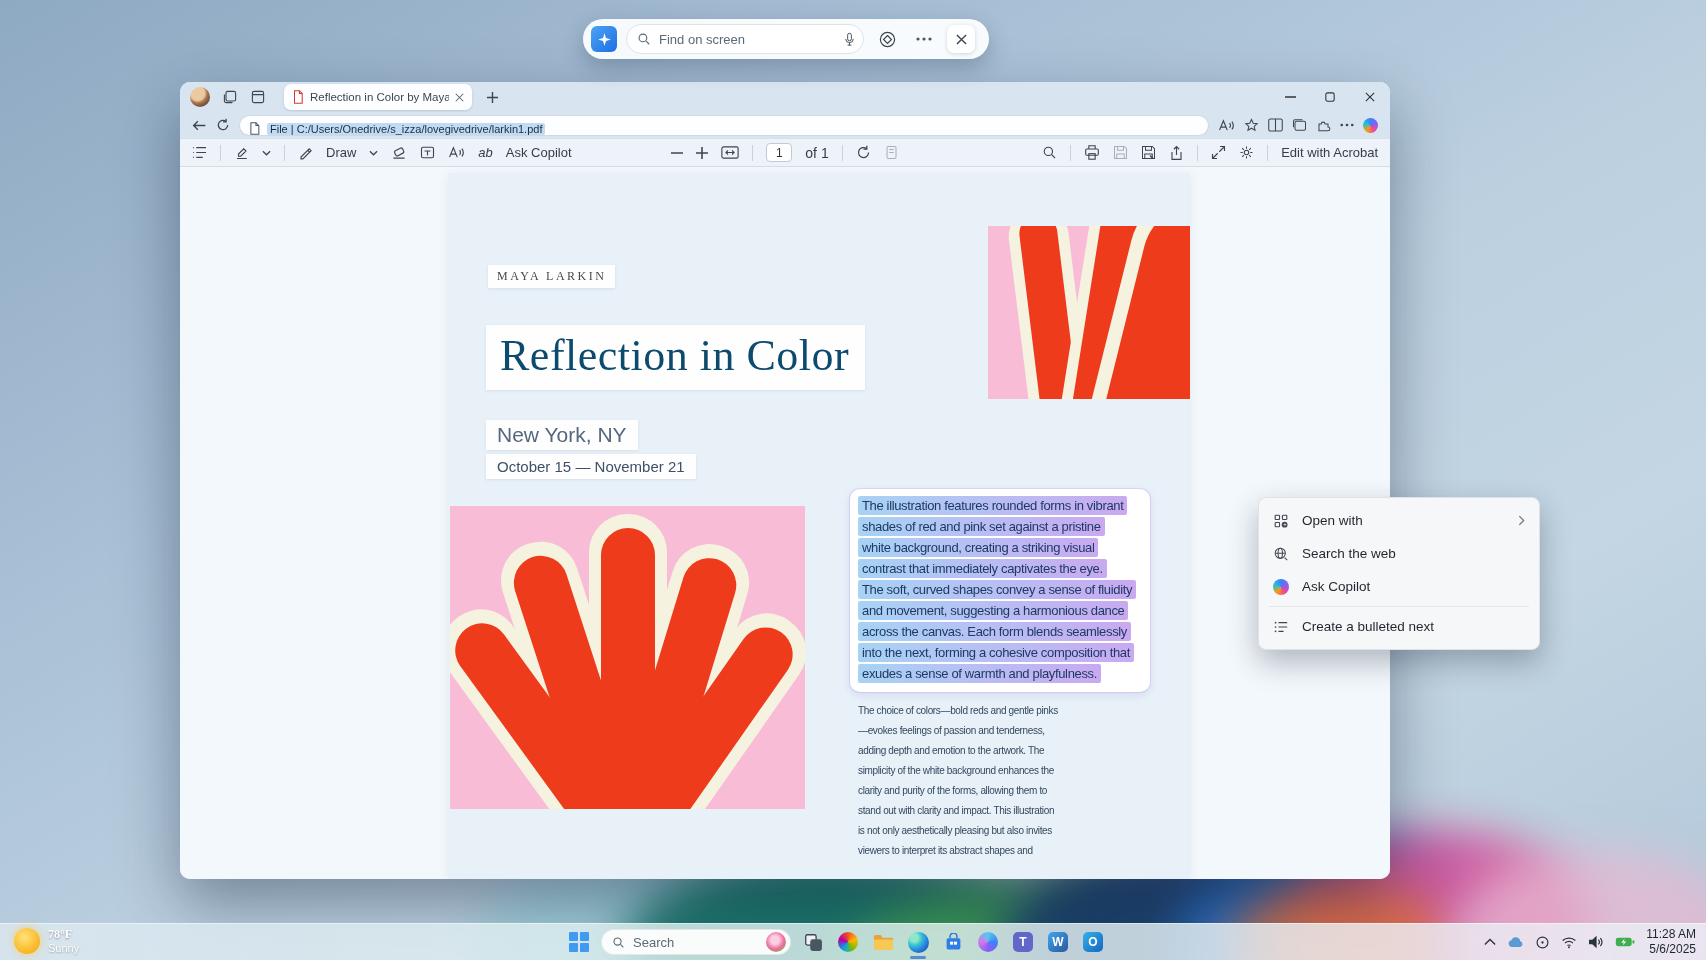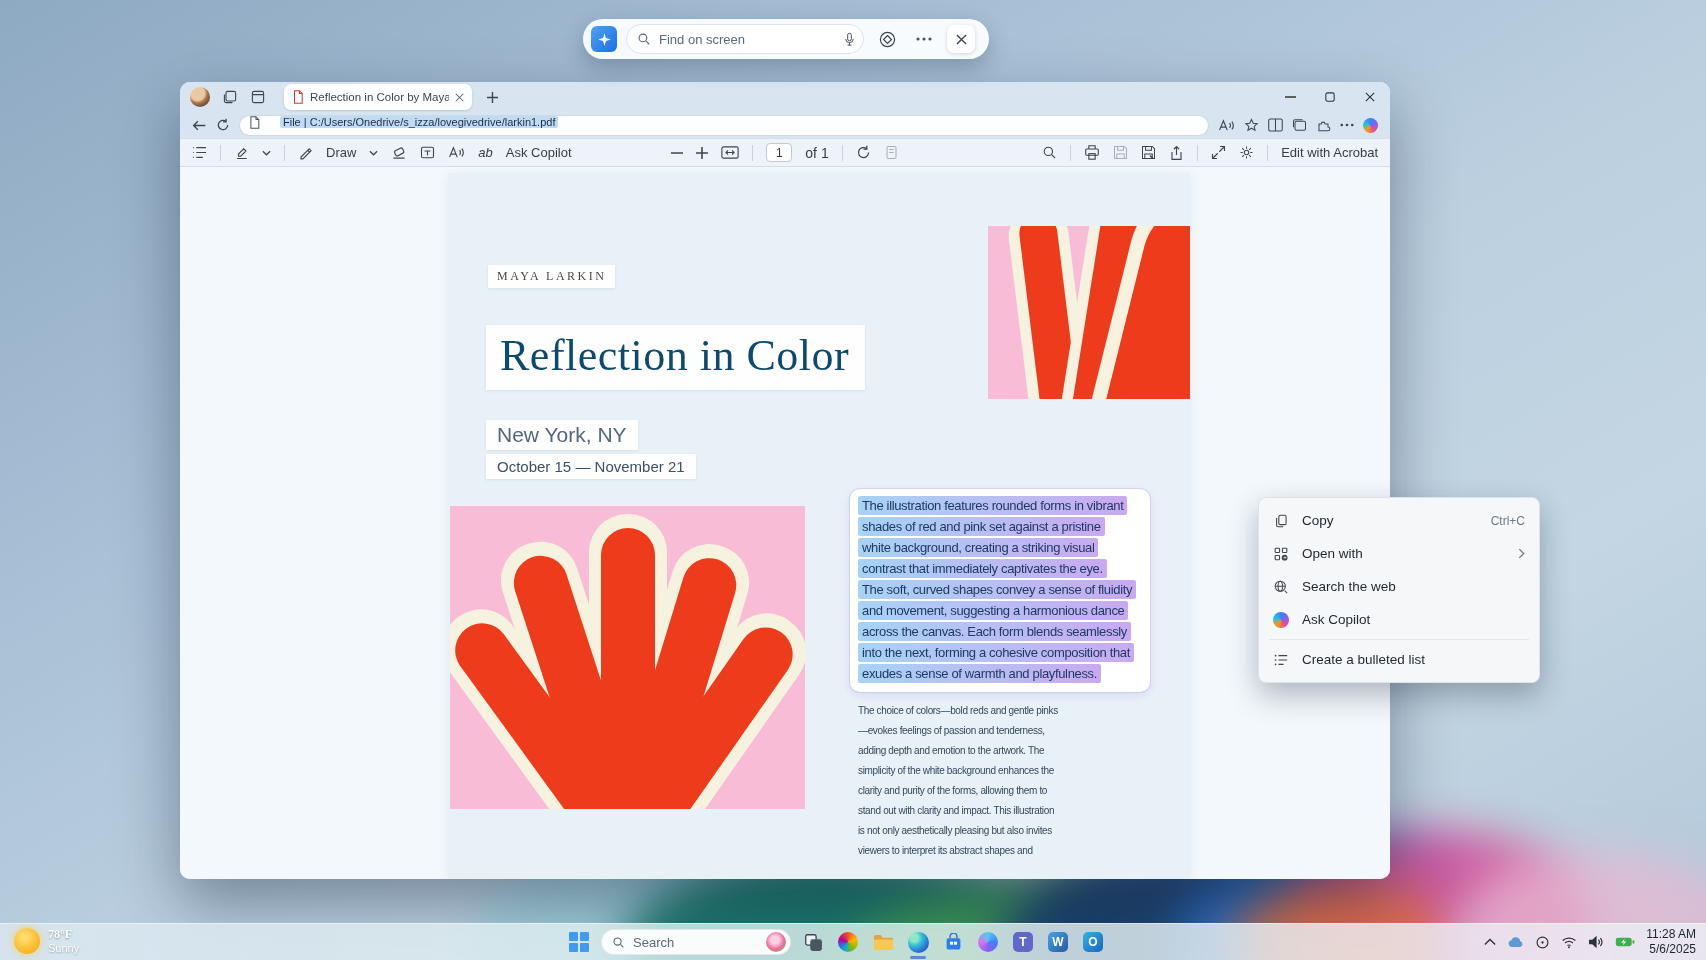--- a/index.html
+++ b/index.html
@@ -42,21 +42,21 @@
   .tb-ic { margin-left:12px; }
   .tab { margin-left:18px; width:188px; height:26px; border-radius:7px; background:#fcfeff;
     box-shadow:0 1px 3px rgba(20,40,70,.15); display:flex; align-items:center; gap:6px; padding:0 8px; }
   .tab-title { flex:1; font-size:11.5px; color:#3c4753; white-space:nowrap; overflow:hidden; }
   .newtab { margin-left:14px; }
   .win-ctrls { margin-left:auto; display:flex; height:30px; }
   .wc { width:40px; height:30px; display:flex; align-items:center; justify-content:center; }
 
   .addressbar { height:26px; background:#d8e5f1; display:flex; align-items:center; gap:9px; padding:0 12px; flex:0 0 auto; }
   .addr-pill { flex:1; height:21px; border-radius:11px; background:#fdfeff; border:1px solid rgba(175,192,210,.6);
-    display:flex; align-items:flex-start; gap:20px; padding:0 9px; }
+    display:flex; align-items:flex-end; gap:7px; padding:0 9px; }
   .addr-url { font-size:11px; color:#1f2d3b; background:#bfdbf6; padding:0 3px; border-radius:2px; white-space:nowrap; overflow:hidden; }
 
   .pdfbar { height:29px; background:#edf3f8; border-top:1px solid rgba(195,208,220,.55); border-bottom:1px solid #d3dde6;
     display:flex; align-items:center; padding:0 12px; flex:0 0 auto; }
   .pb-left, .pb-center, .pb-right { display:flex; align-items:center; gap:13px; }
   .pb-left { flex:1; } .pb-right { flex:1; justify-content:flex-end; }
   .pb-label { font-size:13px; color:#353e48; white-space:nowrap; }
   .sep { width:1px; height:16px; background:#c7d2dc; }
   .page-input { width:26px; height:19px; border:1px solid #bfcbd6; border-radius:4px; background:#fff;
     text-align:center; font:12px "Liberation Sans",sans-serif; color:#333; }
@@ -502,30 +502,20 @@
         </div>
 
       </div>
     </div>
   </div>
 
   <div class="ctx">
     <div class="ctx-item">
       <span class="icon">
         <svg width="16" height="16" viewBox="0 0 22 22" fill="none" stroke="#3f4750" stroke-width="1.5">
-            <rect x="8" y="3" width="10" height="13" rx="2"></rect>
-            <path d="M5 7v10a2 2 0 0 0 2 2h7"></path>
-          </svg>
-      </span>
-      <span class="ctx-label">Copy</span>
-      <span class="ctx-shortcut">Ctrl+C</span>
-    </div>
-    <div class="ctx-item">
-      <span class="icon">
-        <svg width="16" height="16" viewBox="0 0 22 22" fill="none" stroke="#3f4750" stroke-width="1.5">
             <rect x="3" y="3" width="6" height="6" rx="1"></rect>
             <rect x="13" y="3" width="6" height="6" rx="1"></rect>
             <rect x="3" y="13" width="6" height="6" rx="1"></rect>
             <circle cx="16" cy="16" r="4" fill="#3f4750" stroke="none"></circle>
             <path d="M14.5 16h3M16.3 14.5l1.5 1.5-1.5 1.5" stroke="#f6f7f9" stroke-width="1.1"></path>
           </svg>
       </span>
       <span class="ctx-label">Open with</span>
       <span class="icon">
         <svg width="7" height="11" viewBox="0 0 8 12" fill="none" stroke="#6f7982" stroke-width="1.5">
@@ -550,21 +540,21 @@
     <div class="ctx-div"></div>
     <div class="ctx-item">
       <span class="icon">
         <svg width="16" height="16" viewBox="0 0 22 22" fill="none" stroke="#3f4750" stroke-width="1.5">
             <circle cx="3.5" cy="5" r="1.2" fill="#3f4750" stroke="none"></circle>
             <circle cx="3.5" cy="11" r="1.2" fill="#3f4750" stroke="none"></circle>
             <circle cx="3.5" cy="17" r="1.2" fill="#3f4750" stroke="none"></circle>
             <path d="M7.5 5h12M7.5 11h12M7.5 17h7"></path>
           </svg>
       </span>
-      <span class="ctx-label">Create a bulleted list</span>
+      <span class="ctx-label">Create a bulleted next</span>
     </div>
   </div>
 
   <div class="taskbar">
     <div class="weather">
       <div class="sun"></div>
       <div class="wtext">
         <span class="wtemp">78°F</span>
         <span class="wcond">Sunny</span>
       </div>

